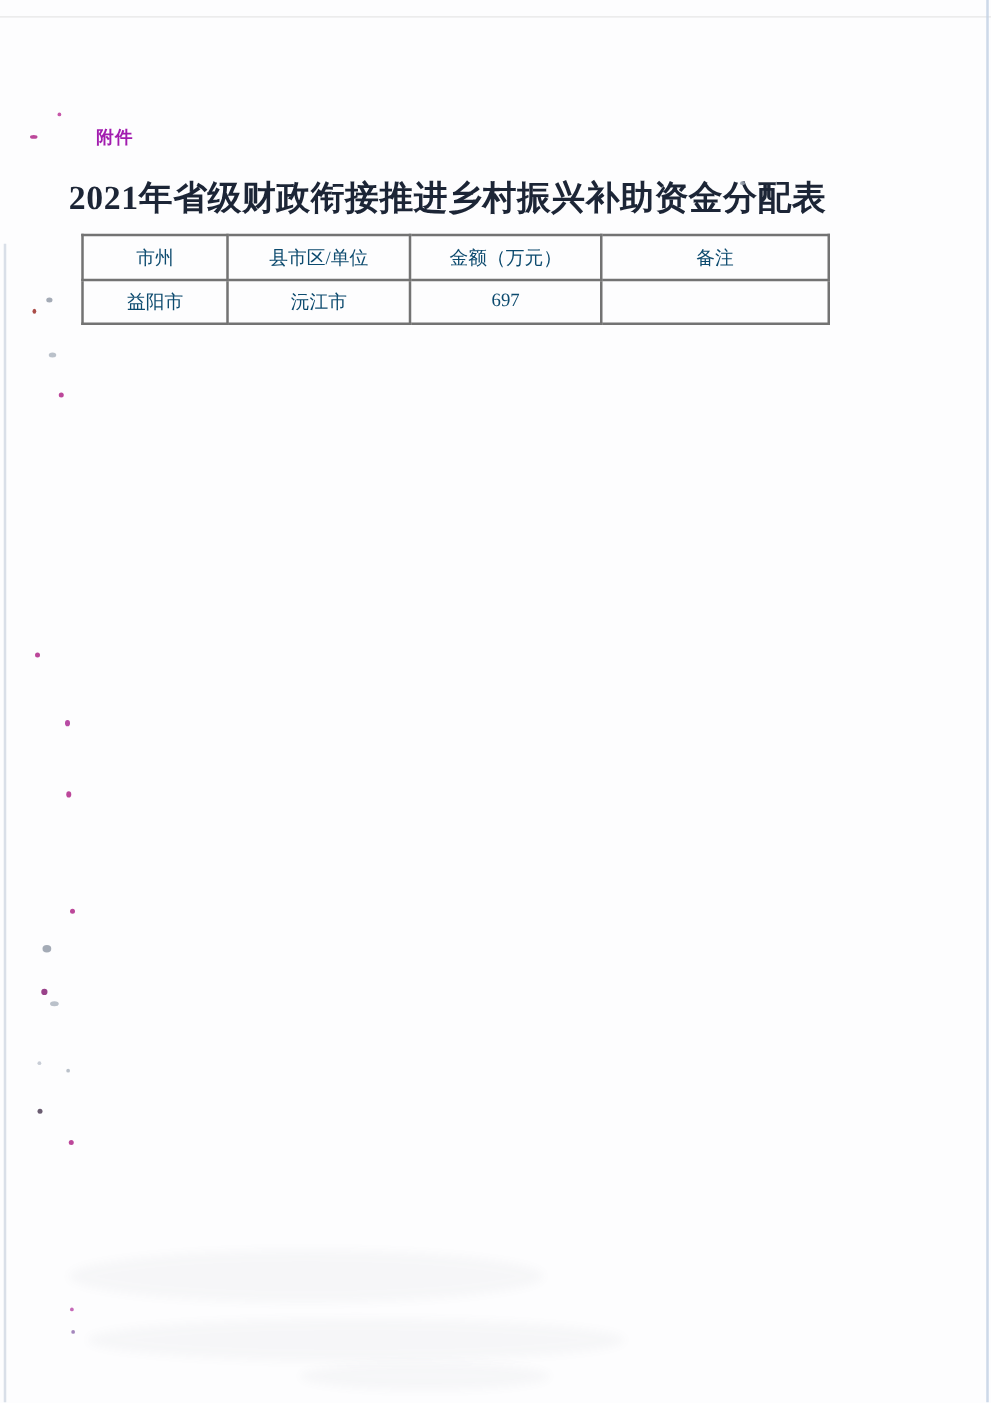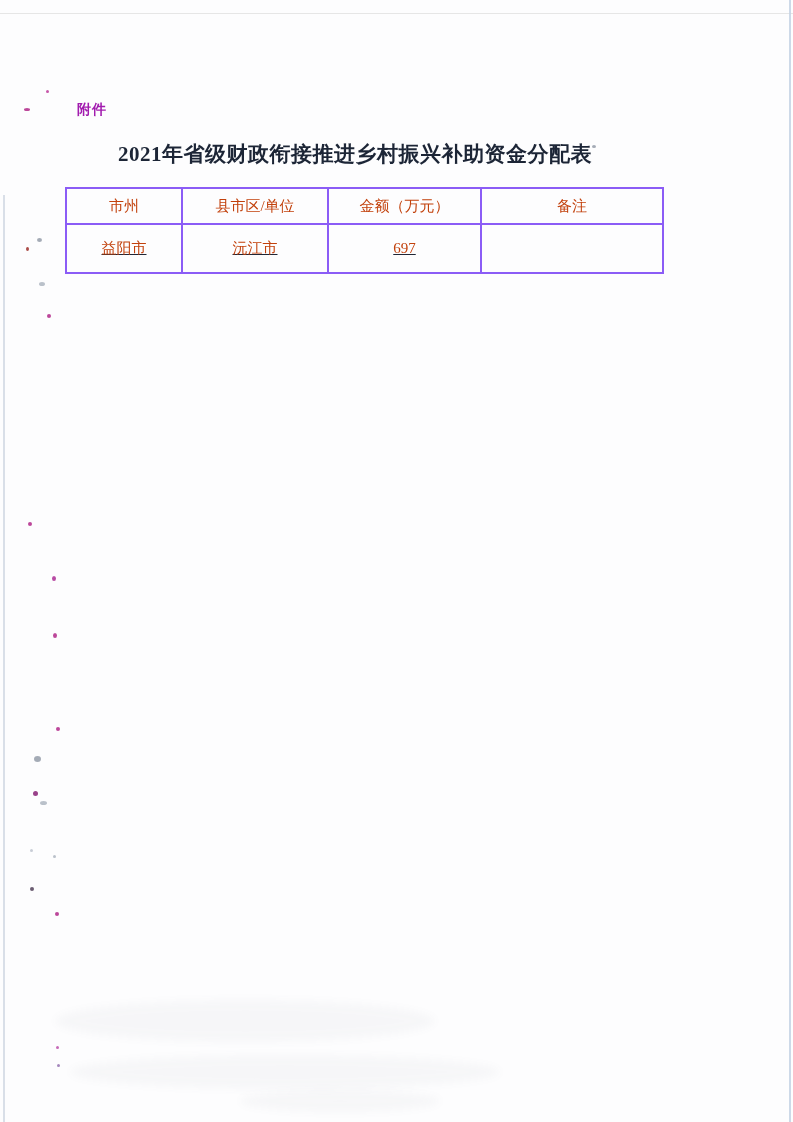--- a/index.html
+++ b/index.html
@@ -25,38 +25,38 @@
   }
   .attachment-label {
     position: absolute; left: 66px; top: 101px;
     font-size: 14px; font-weight: bold; letter-spacing: 1px;
     color: #a21caf;
     margin-left: 11px;
   }
   .doc-title {
     position: absolute; left: 55px; top: 140px; width: 600px;
     text-align: center;
-    font-size: 21px; font-weight: bold; letter-spacing: .5px;
+    font-size: 27px; font-weight: bold; letter-spacing: .5px;
     color: #1c2536;
     white-space: nowrap;
   }
   table.alloc {
     position: absolute; left: 65px; top: 187px; width: 597px;
     border-collapse: collapse; table-layout: fixed;
   }
   table.alloc th, table.alloc td {
-    border: 2px solid #8b5cf6;
+    border: 2px solid #737373;
     text-align: center; vertical-align: middle;
     font-size: 15px; font-weight: normal;
-    color: #c2410c;
+    color: #0c4a6e;
     padding: 0;
     overflow: hidden;
   }
   table.alloc thead tr { height: 36px; }
-  table.alloc tbody tr { height: 49px; text-decoration: underline; }
+  table.alloc tbody tr { height: 35px; }
   .speck { position: absolute; border-radius: 50%; opacity: .9; }
   .smudge {
     position: absolute; border-radius: 50%;
     background: #6b7280; opacity: .045; filter: blur(4px);
   }
   .smudge-a { left: 55px; top: 1000px; width: 380px; height: 42px; }
   .smudge-b { left: 70px; top: 1055px; width: 430px; height: 34px; }
   .smudge-c { left: 240px; top: 1090px; width: 200px; height: 22px; }
 </style>
 </head>

